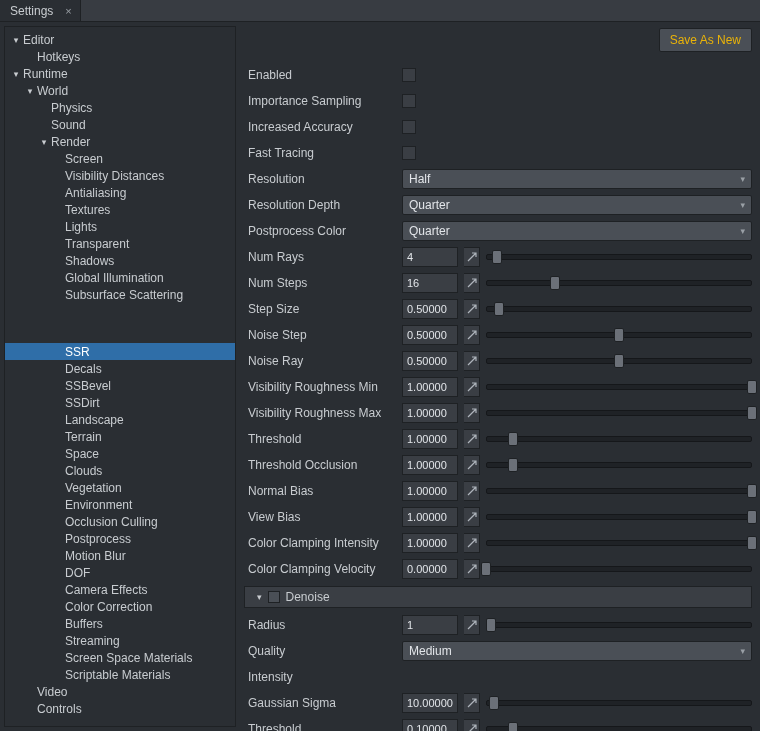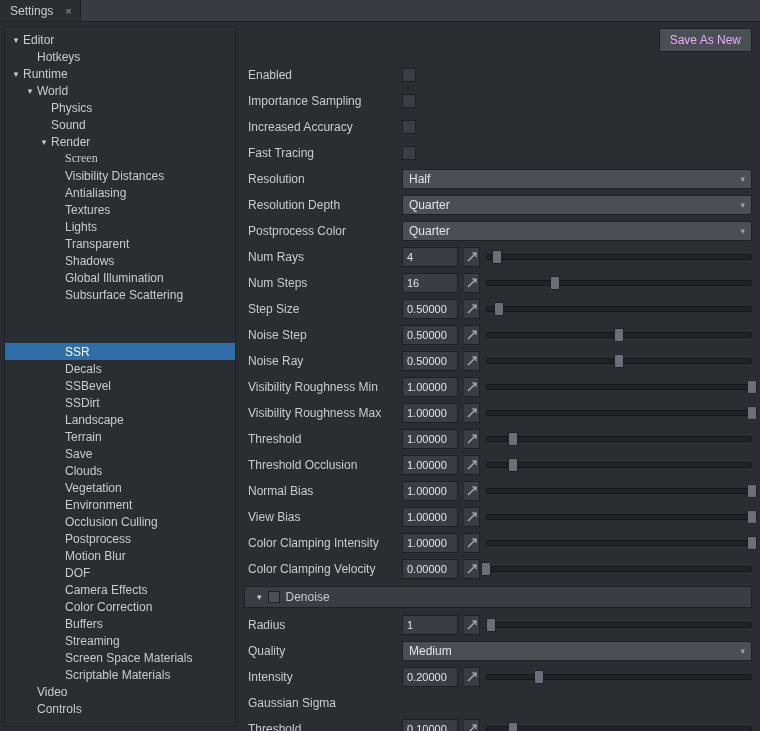--- a/index.html
+++ b/index.html
@@ -71,21 +71,21 @@
   .tree-label { padding-left: 2px; }
   
   .topbtn-row {
     display: flex;
     justify-content: flex-end;
     margin-bottom: 10px;
   }
   .btn {
     background: #4a4f56;
     border: 1px solid #1e2124;
-    color: #f0abfc;
+    color: #eab308;
     padding: 4px 10px;
     font-size: 12px;
     cursor: pointer;
     border-radius: 2px;
   }
   
   .prop-row {
     display: flex;
     align-items: center;
     height: 26px;
@@ -224,21 +224,21 @@
         <span class="tree-label">Physics</span>
       </div>
       <div class="tree-item" style="padding-left: 34px;">
         <span class="tree-toggle"></span>
         <span class="tree-label">Sound</span>
       </div>
       <div class="tree-item" style="padding-left: 34px;">
         <span class="tree-toggle">▾</span>
         <span class="tree-label">Render</span>
       </div>
-      <div class="tree-item" style="padding-left: 48px; font-family: Liberation Serif, serif;">
+      <div class="tree-item" style="padding-left: 48px;">
         <span class="tree-toggle"></span>
         <span class="tree-label">Screen</span>
       </div>
       <div class="tree-item" style="padding-left: 48px;">
         <span class="tree-toggle"></span>
         <span class="tree-label">Visibility Distances</span>
       </div>
       <div class="tree-item" style="padding-left: 48px;">
         <span class="tree-toggle"></span>
         <span class="tree-label">Antialiasing</span>
@@ -286,21 +286,21 @@
       <div class="tree-item" style="padding-left: 48px;">
         <span class="tree-toggle"></span>
         <span class="tree-label">Landscape</span>
       </div>
       <div class="tree-item" style="padding-left: 48px;">
         <span class="tree-toggle"></span>
         <span class="tree-label">Terrain</span>
       </div>
       <div class="tree-item" style="padding-left: 48px;">
         <span class="tree-toggle"></span>
-        <span class="tree-label">Save</span>
+        <span class="tree-label">Space</span>
       </div>
       <div class="tree-item" style="padding-left: 48px;">
         <span class="tree-toggle"></span>
         <span class="tree-label">Clouds</span>
       </div>
       <div class="tree-item" style="padding-left: 48px;">
         <span class="tree-toggle"></span>
         <span class="tree-label">Vegetation</span>
       </div>
       <div class="tree-item" style="padding-left: 48px;">
@@ -634,35 +634,35 @@
           <div class="prop-label">Quality</div>
           <div class="prop-control">
             <div class="select">
               <span>Medium</span>
               <span class="arrow">▾</span>
             </div>
           </div>
         </div>
         <div class="prop-row">
           <div class="prop-label">Intensity</div>
-          <div class="prop-control">
-            <div class="numbox">0.20000</div>
-            <div class="numtoggle">
-              <svg viewBox="0 0 10 10">
-                <path d="M1 9 L9 1 M5 1 H9 V5" stroke="#aeb4bb" stroke-width="1.2" fill="none"></path>
-              </svg>
-            </div>
-            <div class="slider">
-              <div class="slider-track"></div>
-              <div class="slider-thumb" style="left: 20%;"></div>
-            </div>
-          </div>
         </div>
         <div class="prop-row">
           <div class="prop-label">Gaussian Sigma</div>
+          <div class="prop-control">
+            <div class="numbox">10.00000</div>
+            <div class="numtoggle">
+              <svg viewBox="0 0 10 10">
+                <path d="M1 9 L9 1 M5 1 H9 V5" stroke="#aeb4bb" stroke-width="1.2" fill="none"></path>
+              </svg>
+            </div>
+            <div class="slider">
+              <div class="slider-track"></div>
+              <div class="slider-thumb" style="left: 3%;"></div>
+            </div>
+          </div>
         </div>
         <div class="prop-row">
           <div class="prop-label">Threshold</div>
           <div class="prop-control">
             <div class="numbox">0.10000</div>
             <div class="numtoggle">
               <svg viewBox="0 0 10 10">
                 <path d="M1 9 L9 1 M5 1 H9 V5" stroke="#aeb4bb" stroke-width="1.2" fill="none"></path>
               </svg>
             </div>

